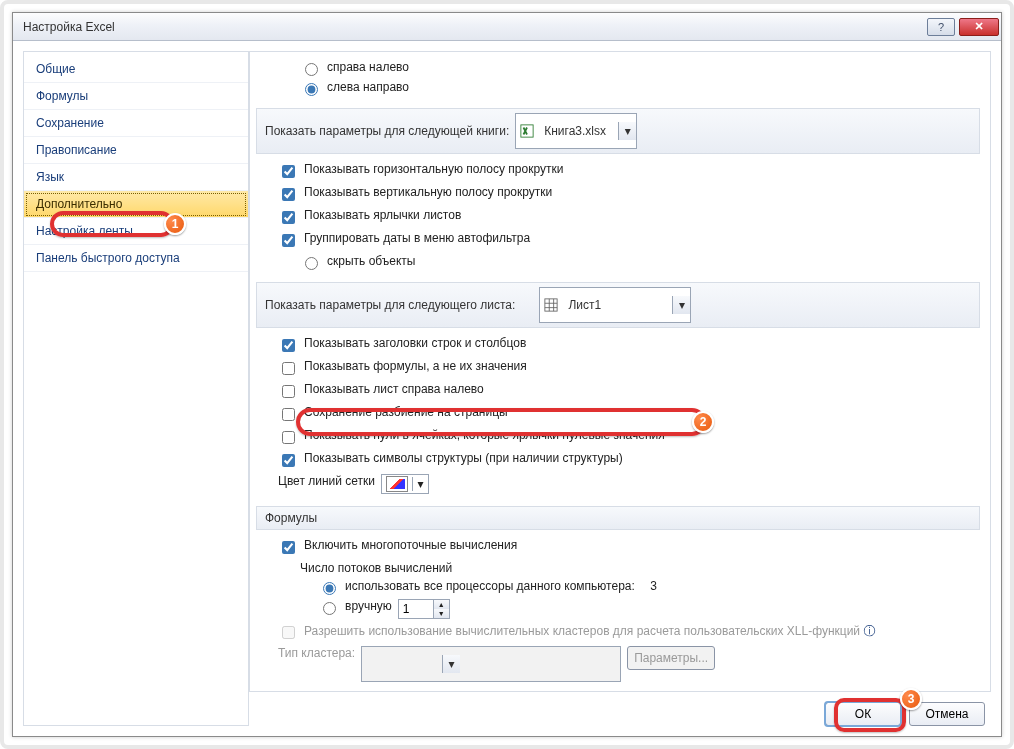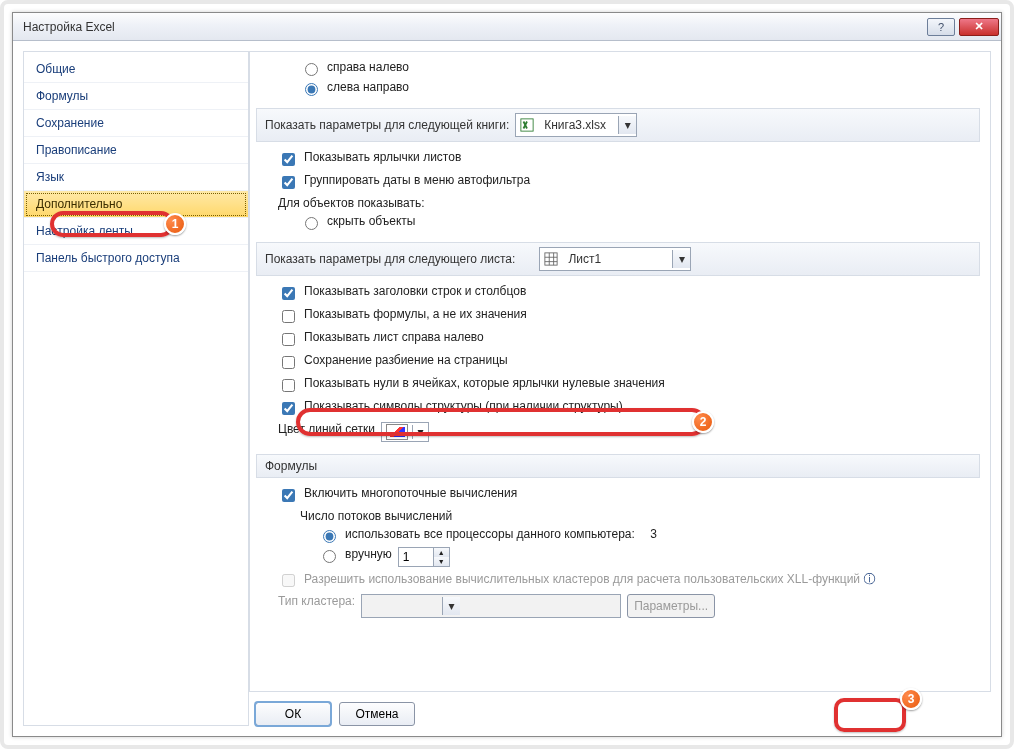--- a/index.html
+++ b/index.html
@@ -20,34 +20,34 @@
 .scroll::-webkit-scrollbar { width: 16px; }
 .scroll::-webkit-scrollbar-track { background: #f1f1f1; border-left: 1px solid #dcdcdc; }
 .scroll::-webkit-scrollbar-thumb { background: #c8c8c8; border: 1px solid #aaa; }
 .section-hdr { background: linear-gradient(#f7f9fc,#e9edf4); border: 1px solid #d7dde6; padding: 4px 8px; margin: 10px 0 6px; display: flex; align-items: center; gap: 6px; font-weight: normal; color: #333; }
 .row { display: flex; align-items: flex-start; gap: 6px; padding: 2px 0 2px 22px; color: #222; }
 .row.sub { padding-left: 44px; }
 .row.sub2 { padding-left: 62px; }
 .lbl { white-space: nowrap; }
 input[type=checkbox] { width: 13px; height: 13px; accent-color: #3b78b5; }
 input[type=radio] { width: 13px; height: 13px; accent-color: #3b78b5; }
-.combo { display: inline-flex; align-items: center; border: 1px solid #9aa5b5; background: #fff; height: 24px; }
+.combo { display: inline-flex; align-items: center; border: 1px solid #9aa5b5; background: #fff; height: 36px; }
 .combo .ico { width: 18px; height: 18px; margin: 0 2px; display: flex; align-items: center; justify-content: center; }
 .combo .txt { padding: 0 6px; min-width: 80px; }
 .combo .arr { width: 18px; height: 18px; border-left: 1px solid #9aa5b5; background: linear-gradient(#f7f9fc,#e2e7f0); display: flex; align-items: center; justify-content: center; color: #333; }
 .grid-color { display: inline-flex; border: 1px solid #9aa5b5; height: 20px; align-items: center; }
 .grid-color .sw { width: 22px; height: 16px; margin: 0 4px; background: #fff; border: 1px solid #888; position: relative; }
 .grid-color .sw::before { content: ""; position: absolute; inset: 2px; background: linear-gradient(135deg,#fff 40%,#f33 40%,#f33 55%,#33f 55%); }
 .spin { display: inline-flex; border: 1px solid #9aa5b5; height: 20px; }
 .spin input { border: 0; width: 34px; padding: 0 4px; font-size: 12px; }
 .spin .sp { width: 16px; display: flex; flex-direction: column; border-left: 1px solid #9aa5b5; }
 .spin .sp div { flex: 1; display: flex; align-items: center; justify-content: center; font-size: 7px; background: linear-gradient(#f7f9fc,#e2e7f0); }
 .disabled { color: #9a9a9a; }
 .disabled input, .disabled .combo, .disabled button { background: #f2f2f2; color: #9a9a9a; }
-.footer { padding: 10px 6px 0; display: flex; gap: 8px; }
+.footer { padding: 10px 6px 0; display: flex; justify-content: flex-end; gap: 8px; }
 .btn { min-width: 76px; height: 24px; border: 1px solid #8a94a6; background: linear-gradient(#fdfdfe,#e9edf4); border-radius: 3px; cursor: pointer; }
 .btn.primary { outline: 2px solid #7aa8d8; outline-offset: -1px; }
 .callout-ring { position: absolute; border: 4px solid #e03131; border-radius: 18px; pointer-events: none; box-shadow: 0 1px 2px rgba(0,0,0,.25); }
 .badge { position: absolute; width: 22px; height: 22px; border-radius: 50%; background: radial-gradient(circle at 30% 30%,#ff8a4c,#e8590c); border: 2px solid #fff; color: #fff; font-weight: bold; display: flex; align-items: center; justify-content: center; font-size: 12px; box-shadow: 0 1px 2px rgba(0,0,0,.4); pointer-events: none; }
 .xlsx-ico { width: 14px; height: 14px; }
 .link { color: #1a3e7a; }
 </style>
 </head>
 <body>
 
@@ -92,29 +92,34 @@
                     <path d="M4 4 L8 12 M8 4 L4 12" stroke="#2e7d32" stroke-width="2"></path>
                   </svg>
                 </span>
               <span class="txt">Книга3.xlsx</span>
               <span class="arr">▾</span>
             </span>
           </div>
           <div id="book-items">
               <div class="row">
                 <input type="checkbox" checked="" style=""> 
+                <span class="lbl">Показывать горизонтальную полосу прокрутки</span>
+              </div>
+              <div class="row">
+                <input type="checkbox" checked="" style=""> 
+                <span class="lbl">Показывать вертикальную полосу прокрутки</span>
+              </div>
+              <div class="row">
+                <input type="checkbox" checked="" style=""> 
                 <span class="lbl">Показывать ярлычки листов</span>
               </div>
               <div class="row">
                 <input type="checkbox" checked="" style=""> 
                 <span class="lbl">Группировать даты в меню автофильтра</span>
               </div>
-            </div>
-          <div class="row">
-              <span class="lbl">Для объектов показывать:</span>
             </div>
           <div class="row sub">
               <input type="radio" style=""> 
               <span class="lbl">скрыть объекты</span>
             </div>
 
           <div class="section-hdr">
             <span>Показать параметры для следующего листа:</span>
             <span class="combo" style="margin-left:18px;">
               <span class="ico">

